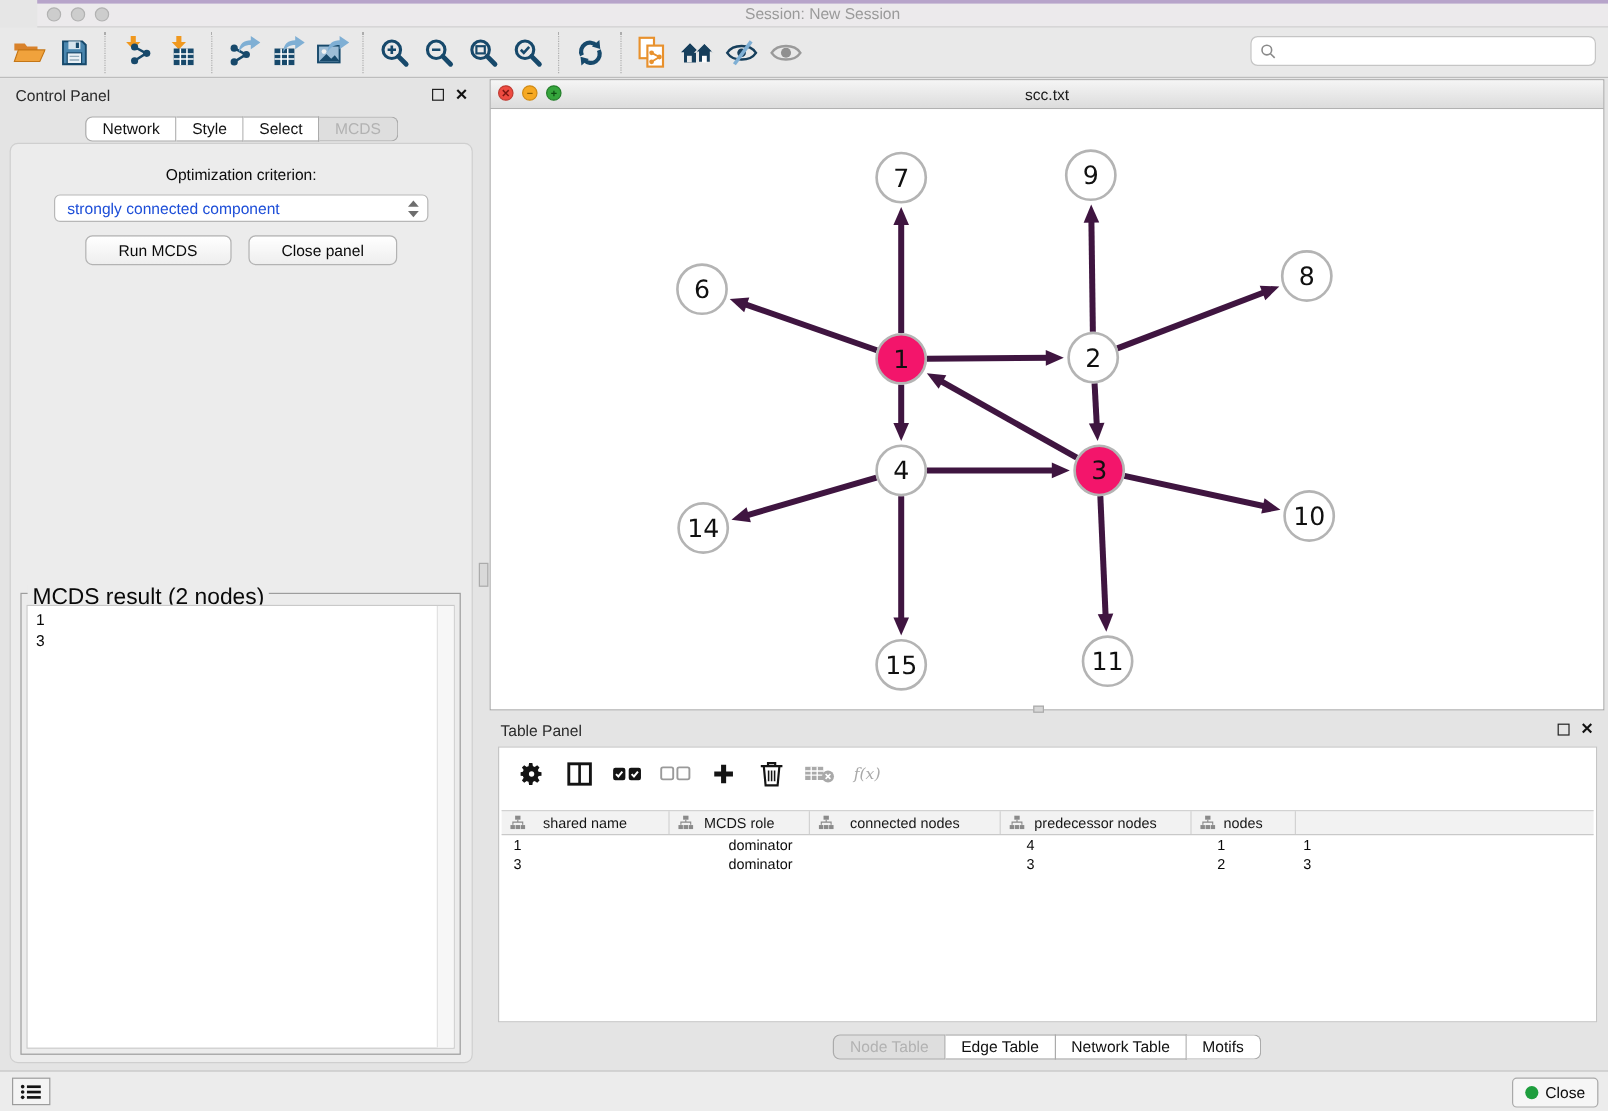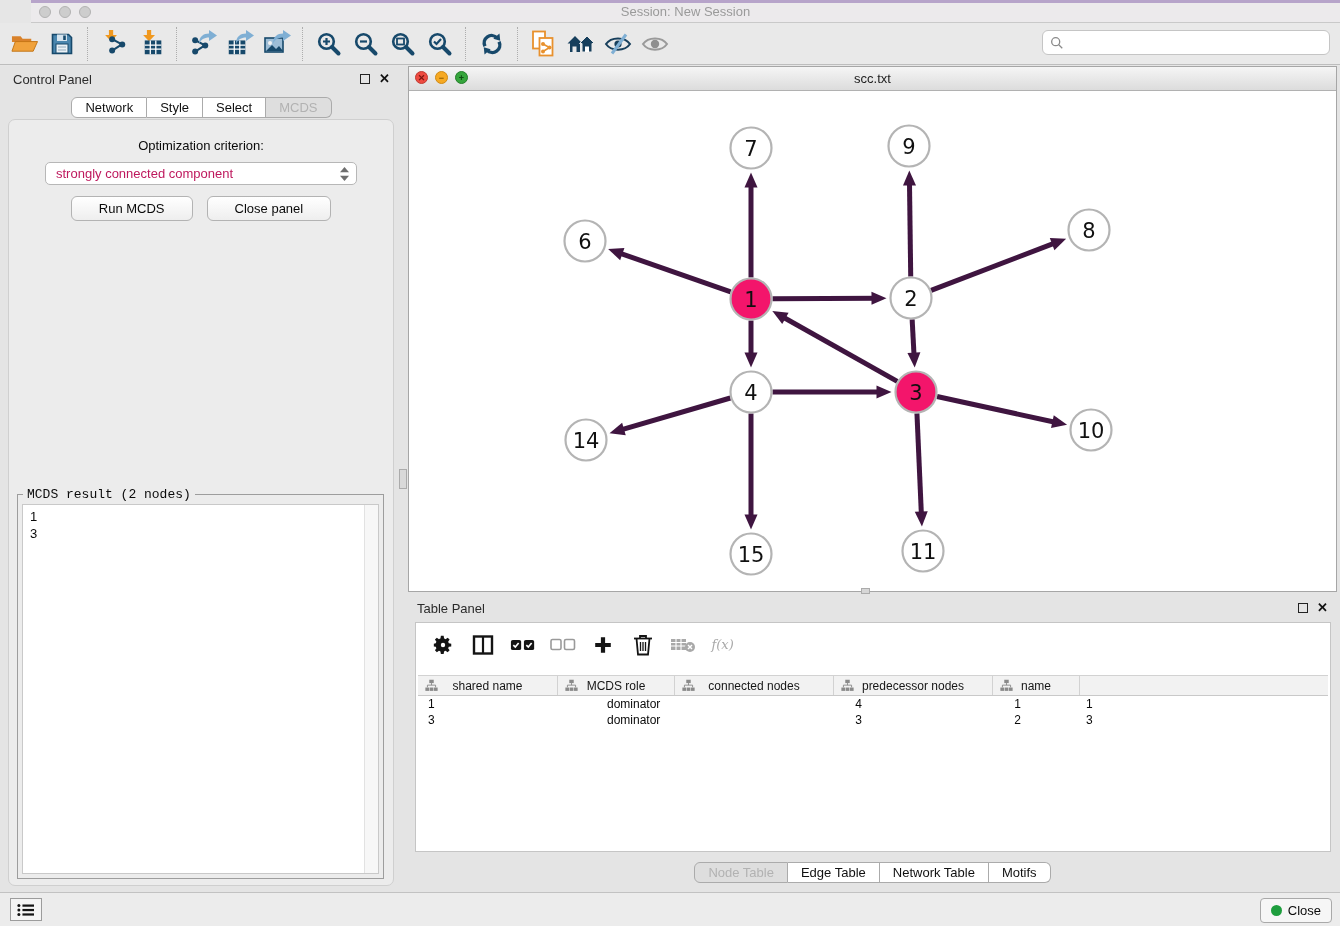--- a/index.html
+++ b/index.html
@@ -28,25 +28,25 @@
   .float-glyph{width:10px;height:10px;border:1.6px solid #222;display:inline-block;box-sizing:border-box;}
   .close-glyph{font-size:13px;font-weight:bold;color:#111;line-height:10px;}
   .tabs-row{display:flex;justify-content:center;}
   .tab{height:21px;padding:0 13px;font-size:13px;display:flex;align-items:center;background:#fff;border:1px solid #ababab;border-left:none;color:#111;box-sizing:border-box;}
   .tab:first-child{border-left:1px solid #ababab;border-radius:6px 0 0 6px;}
   .tab:last-child{border-radius:0 6px 6px 0;}
   .tab.active{background:#dedede;color:#b2b2b2;}
   .cp-tabs{position:absolute;left:0;right:0;top:29px;}
   .cp-body{position:absolute;left:4px;right:5px;top:51px;bottom:4px;background:#ececec;border:1px solid #cfcfcf;border-radius:7px;}
   .opt-label{margin-top:18px;text-align:center;font-size:13px;color:#0a0a0a;}
-  .cp-select{margin:9px auto 0;width:312px;height:23px;background:#fff;border:1px solid #b7b7b7;border-radius:5px;display:flex;align-items:center;justify-content:space-between;padding:0 6px 0 10px;font-size:13px;color:#be185d;box-sizing:border-box;}
+  .cp-select{margin:9px auto 0;width:312px;height:23px;background:#fff;border:1px solid #b7b7b7;border-radius:5px;display:flex;align-items:center;justify-content:space-between;padding:0 6px 0 10px;font-size:13px;color:#1d4ed8;box-sizing:border-box;}
   .cp-buttons{display:flex;justify-content:center;gap:14px;margin-top:11px;}
   .btn{height:23px;padding:0 27px;background:linear-gradient(#ffffff,#eeeeee);border:1px solid #b3b3b3;border-radius:6px;font-size:13px;color:#0a0a0a;display:flex;align-items:center;}
   .result-box{position:absolute;left:8px;right:9px;top:374px;bottom:6px;border:1px solid #9d9d9d;}
-  .result-legend{position:absolute;top:-8px;left:5px;background:#ececec;padding:0 4px;font-size:13px;color:#0a0a0a;font-family:Liberation Mono, monospace;}
+  .result-legend{position:absolute;top:-8px;left:5px;background:#ececec;padding:0 4px;font-size:19px;color:#0a0a0a;}
   .result-area{position:absolute;left:4px;right:4px;top:9px;bottom:4px;background:#fff;border:1px solid #c9c9c9;}
   .result-lines{padding:3px 7px;font-size:13px;line-height:17px;color:#0a0a0a;}
   .result-scroll{position:absolute;right:0;top:0;bottom:0;width:13px;background:#f7f7f7;border-left:1px solid #e2e2e2;}
   .vsplit-handle{position:absolute;left:399px;top:403px;width:8px;height:20px;background:#d9d9d9;border:1px solid #ababab;box-sizing:border-box;}
   
   .network-window{position:absolute;left:408px;top:0;width:929px;height:526px;background:#fff;border:1px solid #a6a6a6;box-sizing:border-box;}
   .nw-titlebar{height:23px;background:linear-gradient(#f5f5f5,#dcdcdc);border-bottom:1px solid #b1b1b1;position:relative;display:flex;align-items:center;justify-content:center;font-size:13px;color:#1c1c1c;}
   .nw-traffic{position:absolute;left:6px;top:4px;display:flex;gap:7px;}
   .tl{width:13px;height:13px;border-radius:50%;display:flex;align-items:center;justify-content:center;font-size:9px;font-weight:bold;box-sizing:border-box;}
   .tl.red{background:#ee4b41;border:1px solid #c03a31;color:#7c1510;}
@@ -509,21 +509,21 @@
               <span>predecessor nodes</span>
             </div>
             <div class="th-cell" style="width:87px">
               <svg class="tree" width="13" height="13" viewBox="0 0 14 14">
                 <rect x="4.6" y="0.8" width="4.8" height="3.6" fill="#8a8a8a"></rect>
                 <path d="M7 4.4v2.2M2.6 9V6.6h8.8V9" stroke="#8a8a8a" stroke-width="1" fill="none"></path>
                 <rect x="0.4" y="9.2" width="4" height="3.6" fill="#8a8a8a"></rect>
                 <rect x="5" y="9.2" width="4" height="3.6" fill="#8a8a8a"></rect>
                 <rect x="9.6" y="9.2" width="4" height="3.6" fill="#8a8a8a"></rect>
               </svg>
-              <span>name</span>
+              <span>nodes</span>
             </div>
           </div>
         <div id="table-rows">
             <div class="tr-row">
               <div class="td-cell left" style="width:140px">1</div>
               <div class="td-cell left2" style="width:117px">dominator</div>
               <div class="td-cell right" style="width:159px">4</div>
               <div class="td-cell right" style="width:159px">1</div>
               <div class="td-cell left2" style="width:87px">1</div>
             </div>

